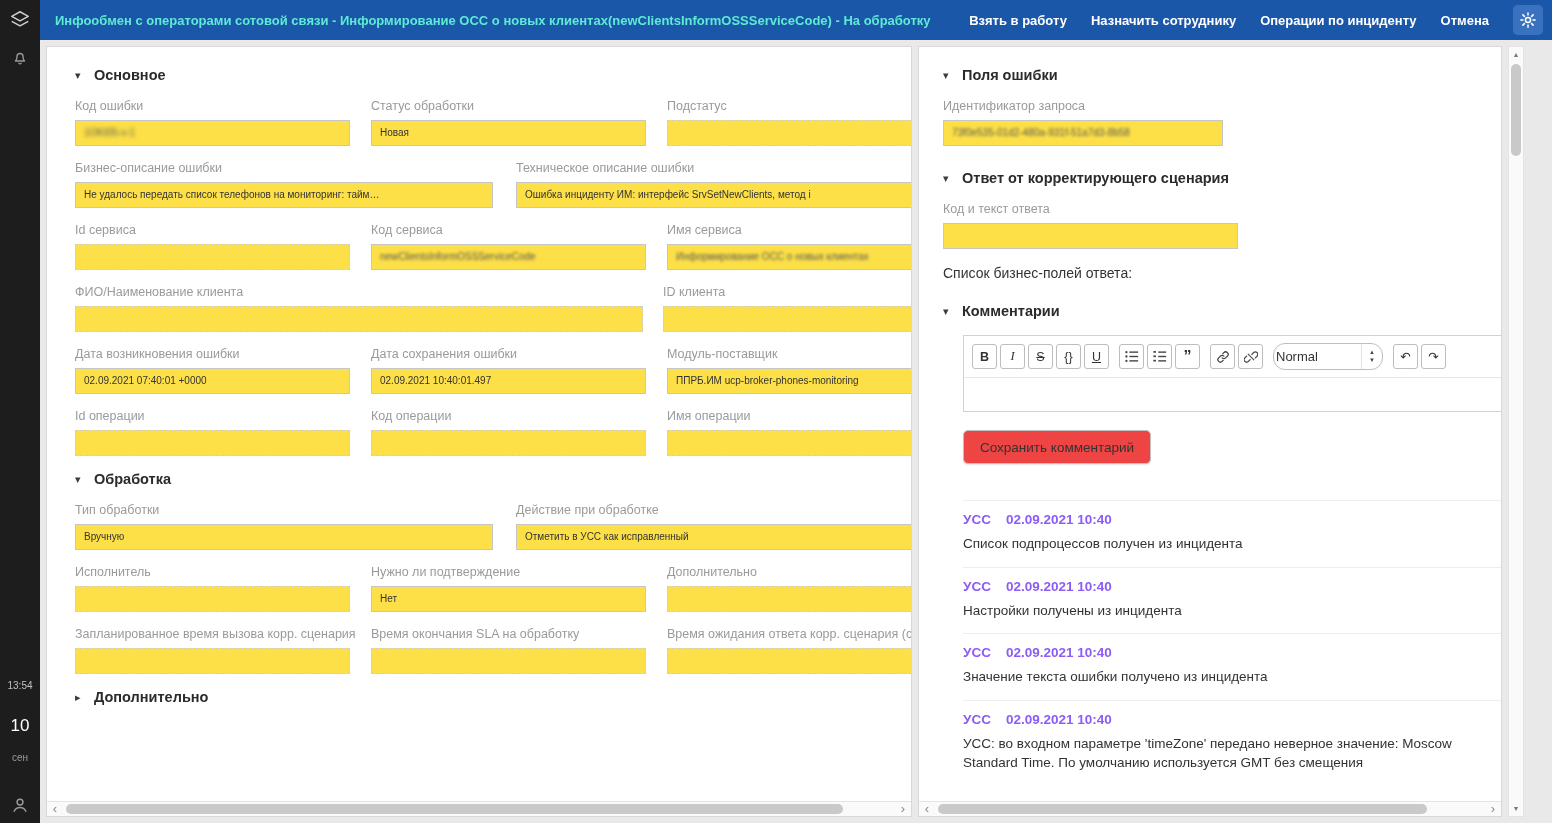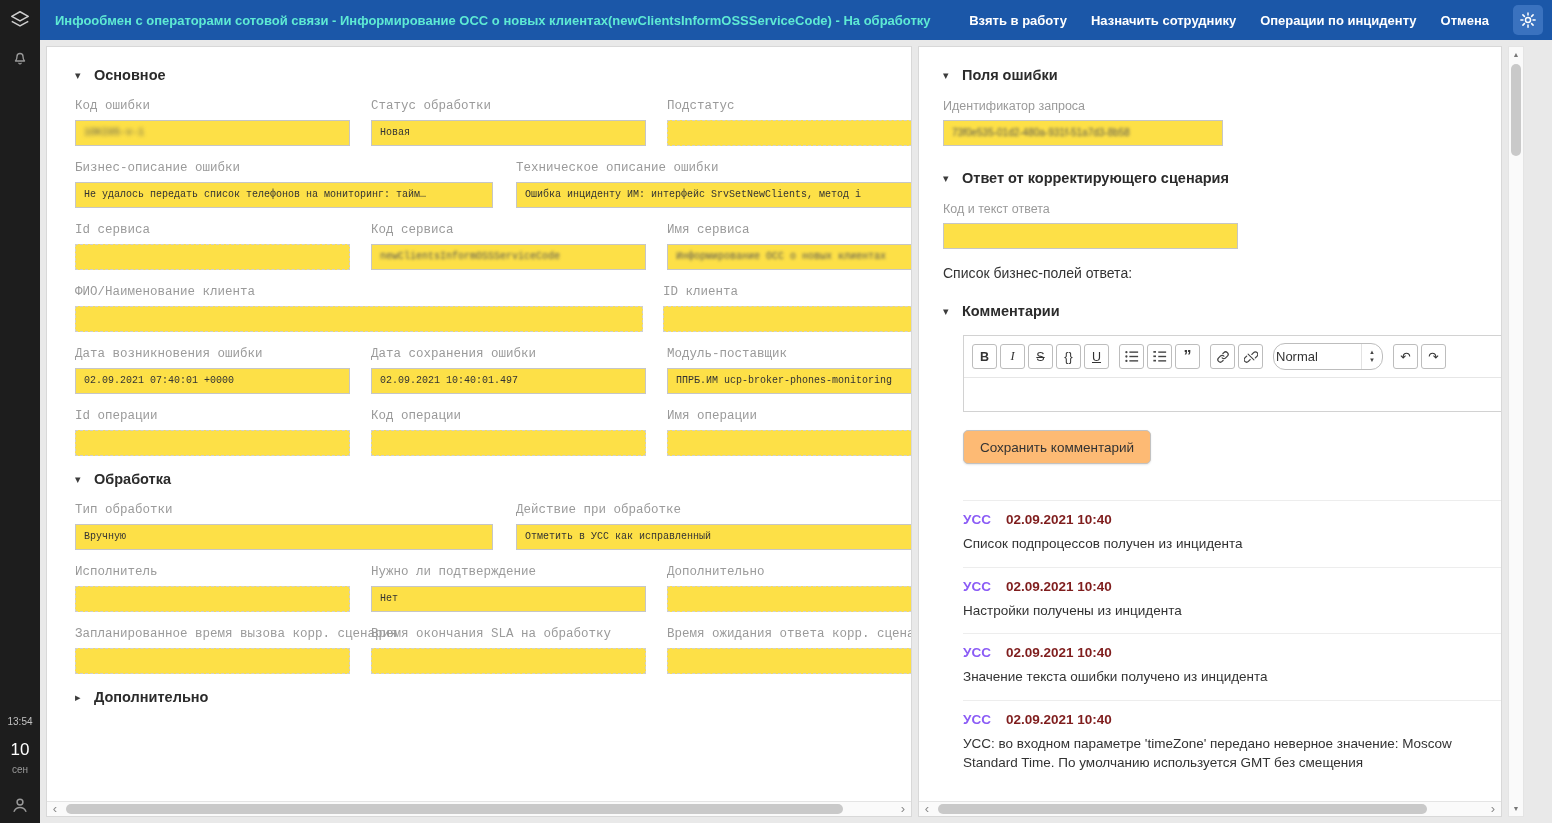--- a/index.html
+++ b/index.html
@@ -4,21 +4,21 @@
 <style>
   * { box-sizing: border-box; }
   html,body { margin:0; padding:0; width:1552px; height:823px; overflow:hidden;
     font-family:"Liberation Sans", sans-serif; background:#e9e9e9; }
 
   
   .rail { position:absolute; left:0; top:0; width:40px; height:823px; background:#1d1d1d;
     display:flex; flex-direction:column; align-items:center; justify-content:space-between;
     padding:9px 0 8px; z-index:10; }
   .rail-top { display:flex; flex-direction:column; align-items:center; gap:17px; }
-  .rail-bottom { display:flex; flex-direction:column; align-items:center; gap:4px; }
+  .rail-bottom { display:flex; flex-direction:column; align-items:center; gap:16px; }
   .rail-time { color:#c2c2c2; font-size:10px; margin-bottom:9px; }
   .rail-day  { color:#ffffff; font-size:17px; }
   .rail-month{ color:#9a9a9a; font-size:10px; margin-bottom:16px; }
   .rail-icon { display:flex; cursor:pointer; }
 
   
   .topbar { position:absolute; left:40px; top:0; right:0; height:40px; background:#1b57a8;
     display:flex; align-items:center; justify-content:space-between; padding:0 9px 0 15px; }
   .topbar-title { color:#5eead4; font-size:13px; font-weight:bold; white-space:nowrap; overflow:hidden; }
   .topbar-actions { display:flex; align-items:center; gap:24px; margin-left:18px; flex:none; }
@@ -34,21 +34,21 @@
   .panel-right { flex:1; min-width:0; }
   .pinner-l { padding:14px 0 0 28px; width:1100px; }
   .pinner-r { padding:14px 0 0 24px; width:640px; }
 
   
   .sec-head { display:flex; align-items:center; gap:9px; margin:6px 0 16px; cursor:pointer; }
   .caret { font-size:11px; color:#3c3c3c; width:10px; }
   .sec-title { font-size:14.5px; font-weight:bold; color:#2b2b2b; }
 
   
-  .frow { display:flex; margin-bottom:15px;font-family:Liberation Mono, monospace; }
+  .frow { display:flex; margin-bottom:15px; }
   .field { flex:none; margin-right:21px; }
   .w1 { width:275px; } .w2 { width:418px; margin-right:23px; } .w3 { width:600px; } .w4 { width:568px; margin-right:20px; }
   .flabel { font-size:12.5px; color:#9a9a9a; margin-bottom:7px; white-space:nowrap; }
   .fbox { height:26px; line-height:24px; padding:0 8px; border:1px solid #c6c6c6; background:#fde047;
     font-size:10px; color:#333; white-space:nowrap; overflow:hidden; cursor:text; }
   .fbox.empty { border-style:dashed; border-color:#cfcfcf; }
   .redacted { filter:blur(2.3px); color:#555; }
   .redacted-lite { filter:blur(1.6px); color:#555; }
 
   
@@ -65,30 +65,30 @@
     font-size:12.5px; color:#333; display:flex; align-items:center; justify-content:center;
     cursor:pointer; padding:0; font-family:"Liberation Sans",sans-serif; }
   .tb-b { font-weight:bold; } .tb-i { font-style:italic; font-family:"Liberation Serif",serif; }
   .tb-s { text-decoration:line-through; } .tb-u { text-decoration:underline; }
   .tb-q { font-weight:bold; font-size:16px; line-height:10px; }
   .tselect { height:27px; border:1px solid #bdbdbd; border-radius:12px; display:flex; align-items:center;
     justify-content:space-between; width:110px; font-size:13px; color:#333; padding-left:2px; cursor:pointer; background:#fff; }
   .tsel-arrows { display:flex; flex-direction:column; font-size:6px; color:#444; padding:0 7px; line-height:1.25; border-left:1px solid #e2e2e2; height:100%; justify-content:center; }
   .editor-area { height:34px; border-top:1px solid #e6e6e6; cursor:text; }
 
-  .save-btn { margin:18px 0 0 20px; height:34px; padding:0 16px; background:#fdba74; border:1px solid #c2c2c2;
+  .save-btn { margin:18px 0 0 20px; height:34px; padding:0 16px; background:#ef4444; border:1px solid #c2c2c2;
     border-radius:5px; font-size:13.5px; color:#333; cursor:pointer; box-shadow:0 1px 2px rgba(0,0,0,.10);
     font-family:"Liberation Sans",sans-serif; }
 
   
   .comments { margin:36px 0 0 20px; width:546px; }
   .comment { padding:11px 0 13px; border-top:1px solid #ededed; }
   .c-head { display:flex; gap:15px; font-size:13.5px; font-weight:bold; margin-bottom:7px; }
   .c-author { color:#8b5cf6; }
-  .c-time { color:#7f1d1d; }
+  .c-time { color:#8b5cf6; }
   .c-text { font-size:13.5px; color:#333; line-height:1.45; }
 
   
   .hscroll { position:absolute; left:0; right:0; bottom:0; height:15px; background:#fafafa;
     border-top:1px solid #e4e4e4; display:flex; align-items:center; }
   .hs-arrow { width:16px; text-align:center; color:#8a8a8a; font-size:13px; line-height:14px; flex:none; cursor:pointer; }
   .hs-track { flex:1; height:100%; position:relative; }
   .hs-thumb { position:absolute; top:2px; bottom:2px; left:3px; background:#c9c9c9; border-radius:6px; cursor:grab; }
   .panel-left  .hs-thumb { right:52px; }
   .panel-right .hs-thumb { right:58px; }

